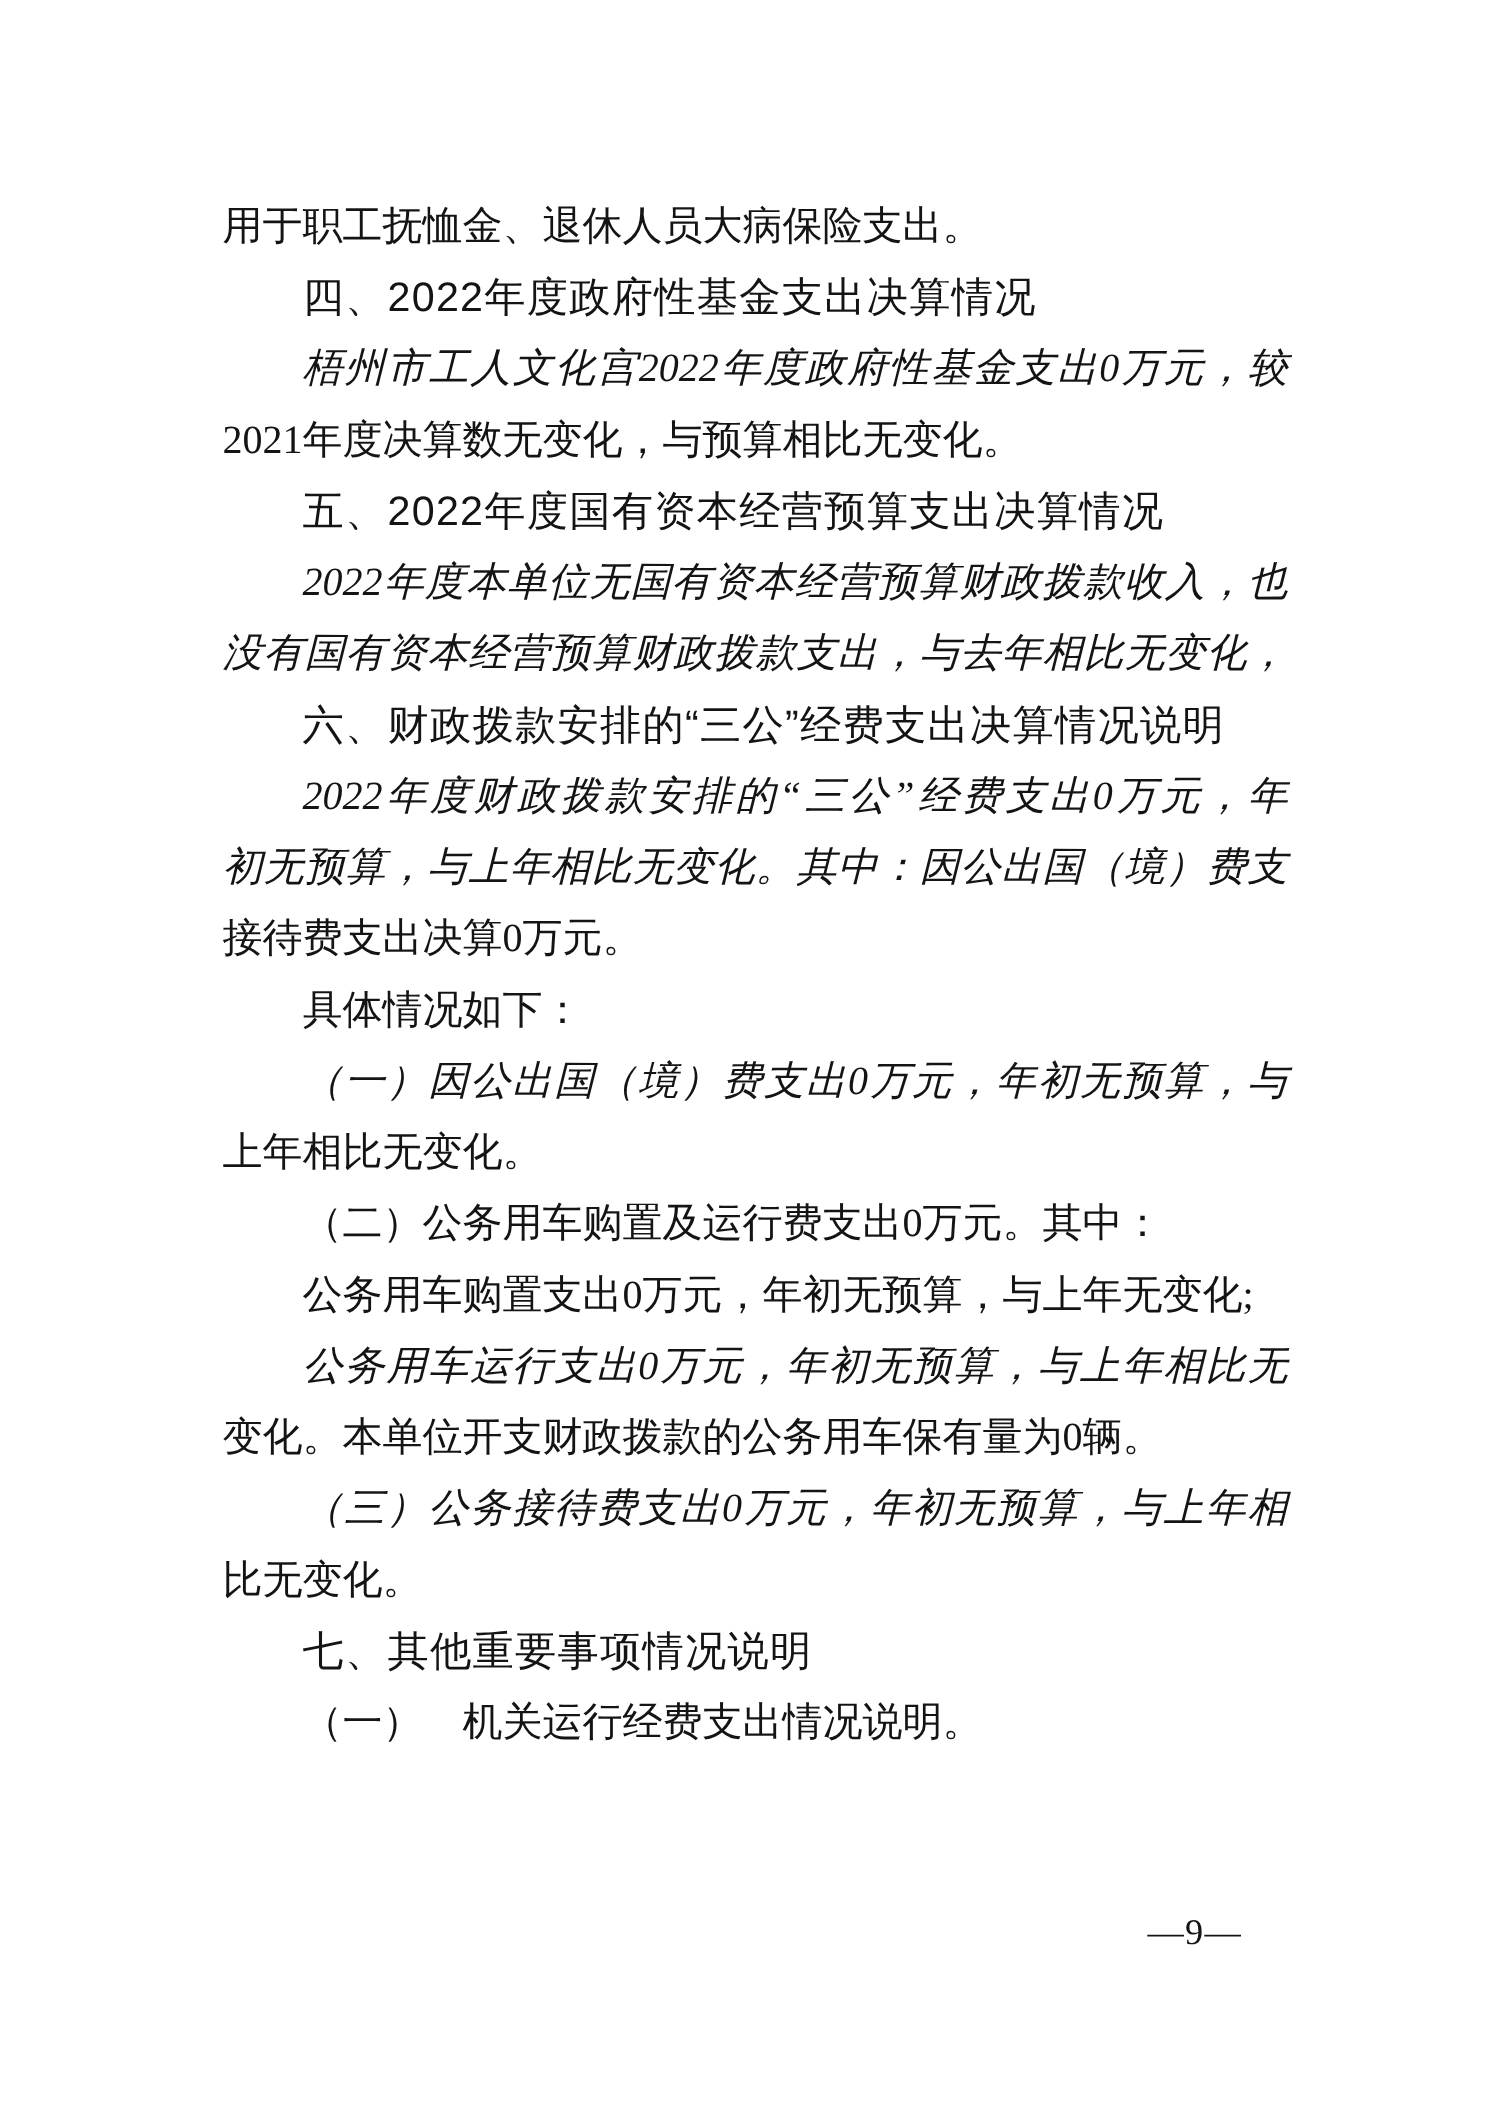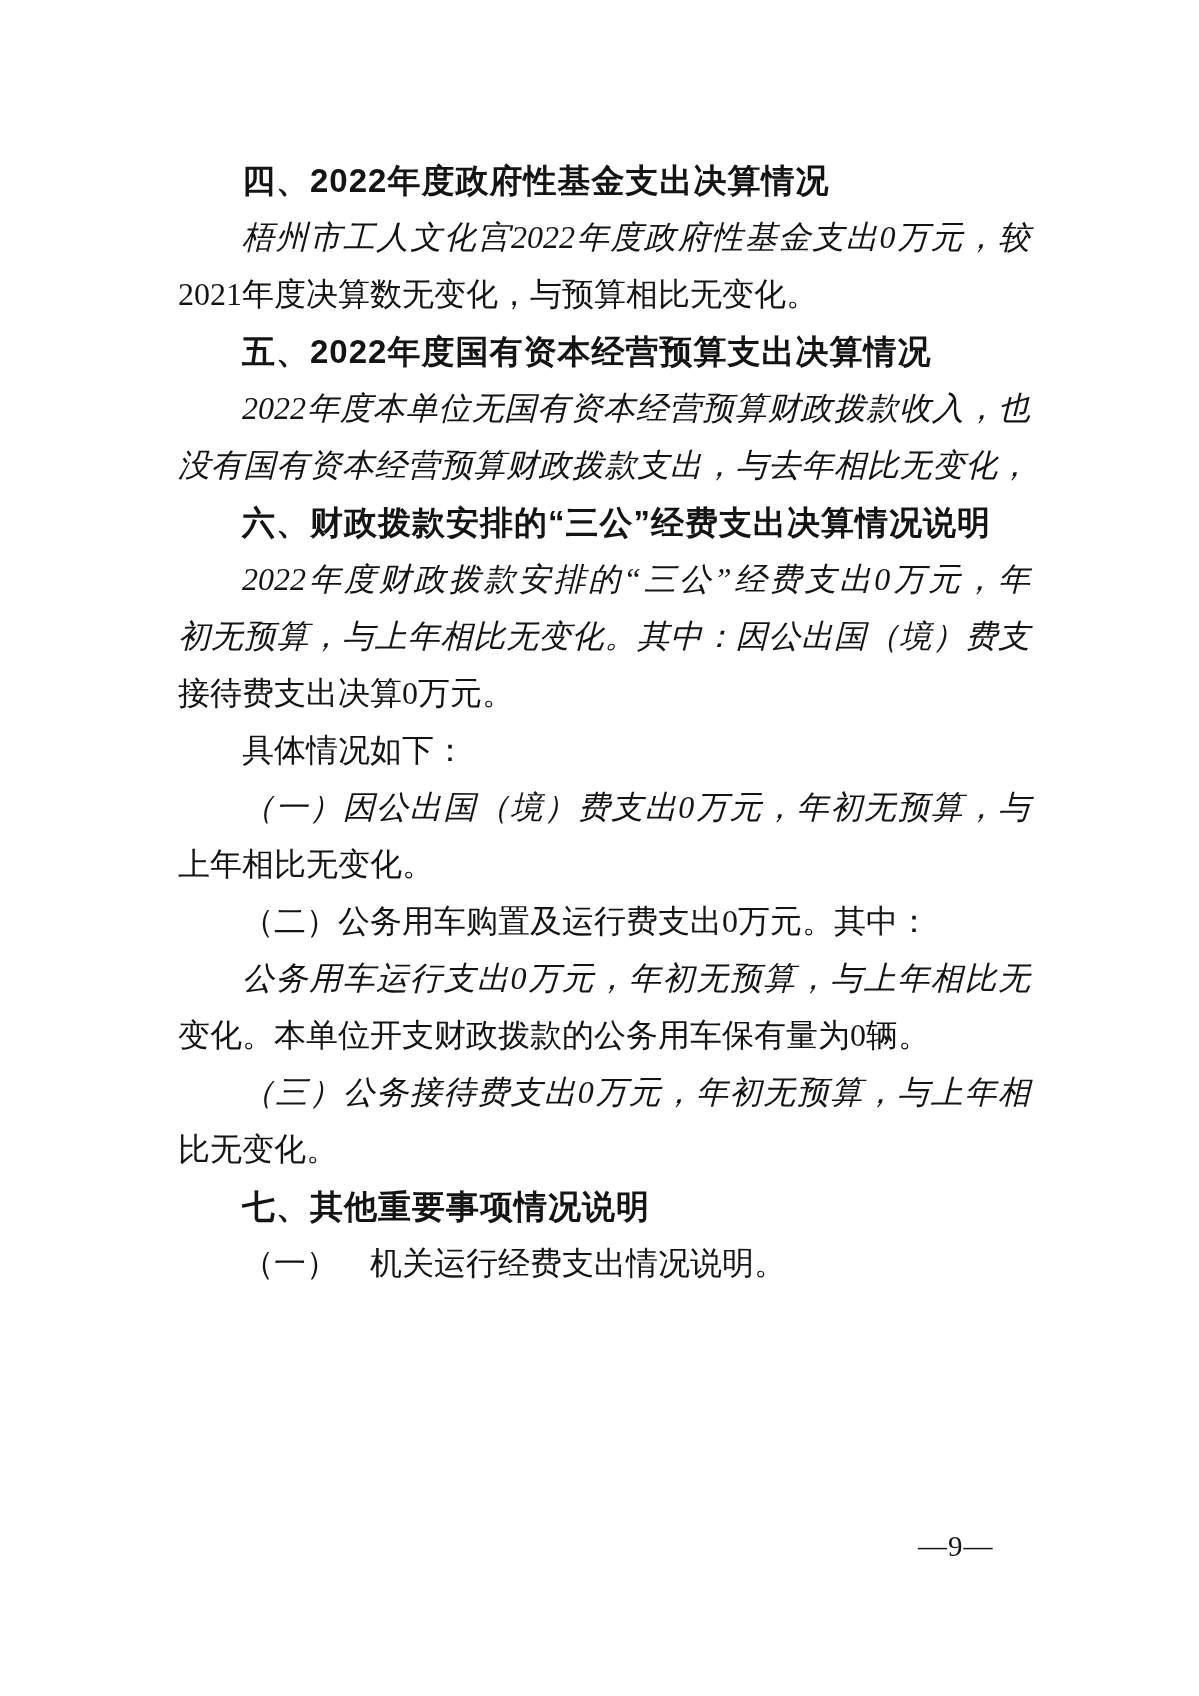--- a/index.html
+++ b/index.html
@@ -34,53 +34,55 @@
     text-align: justify;
     text-align-last: justify;
     font-style: italic;
     -moz-text-align-last: justify;
   }
   .line.indent {
     text-indent: 64px;
   }
   .line.heading {
     font-family: "Liberation Sans", "DejaVu Sans", sans-serif;
-    font-weight: bold;
+    font-weight: normal;
     font-size: 33px;
     letter-spacing: 1px;
   }
   .page-number {
     position: absolute;
     left: 918px;
     top: 1530px;
     font-size: 29px;
     letter-spacing: 1px;
     font-family: "Liberation Serif", "DejaVu Serif", serif;
     color: #141414;
   }
 </style>
 </head>
 <body>
 
 <div class="page">
   <div class="textblock">
+    <div class="line">用于职工抚恤金、退休人员大病保险支出。</div>
     <div class="line indent heading">四、2022年度政府性基金支出决算情况</div>
     <div class="line indent justify">梧州市工人文化宫2022年度政府性基金支出0万元，较</div>
     <div class="line">2021年度决算数无变化，与预算相比无变化。</div>
     <div class="line indent heading">五、2022年度国有资本经营预算支出决算情况</div>
     <div class="line indent justify">2022年度本单位无国有资本经营预算财政拨款收入，也</div>
     <div class="line justify">没有国有资本经营预算财政拨款支出，与去年相比无变化，</div>
     <div class="line indent heading">六、财政拨款安排的“三公”经费支出决算情况说明</div>
     <div class="line indent justify">2022年度财政拨款安排的“三公”经费支出0万元，年</div>
     <div class="line justify">初无预算，与上年相比无变化。其中：因公出国（境）费支</div>
     <div class="line">接待费支出决算0万元。</div>
     <div class="line indent">具体情况如下：</div>
     <div class="line indent justify">（一）因公出国（境）费支出0万元，年初无预算，与</div>
     <div class="line">上年相比无变化。</div>
     <div class="line indent">（二）公务用车购置及运行费支出0万元。其中：</div>
+    <div class="line indent">公务用车购置支出0万元，年初无预算，与上年无变化;</div>
     <div class="line indent justify">公务用车运行支出0万元，年初无预算，与上年相比无</div>
     <div class="line">变化。本单位开支财政拨款的公务用车保有量为0辆。</div>
     <div class="line indent justify">（三）公务接待费支出0万元，年初无预算，与上年相</div>
     <div class="line">比无变化。</div>
     <div class="line indent heading">七、其他重要事项情况说明</div>
     <div class="line indent">（一）　机关运行经费支出情况说明。</div>
   </div>
   <div class="page-number">—9—</div>
 </div>
 

